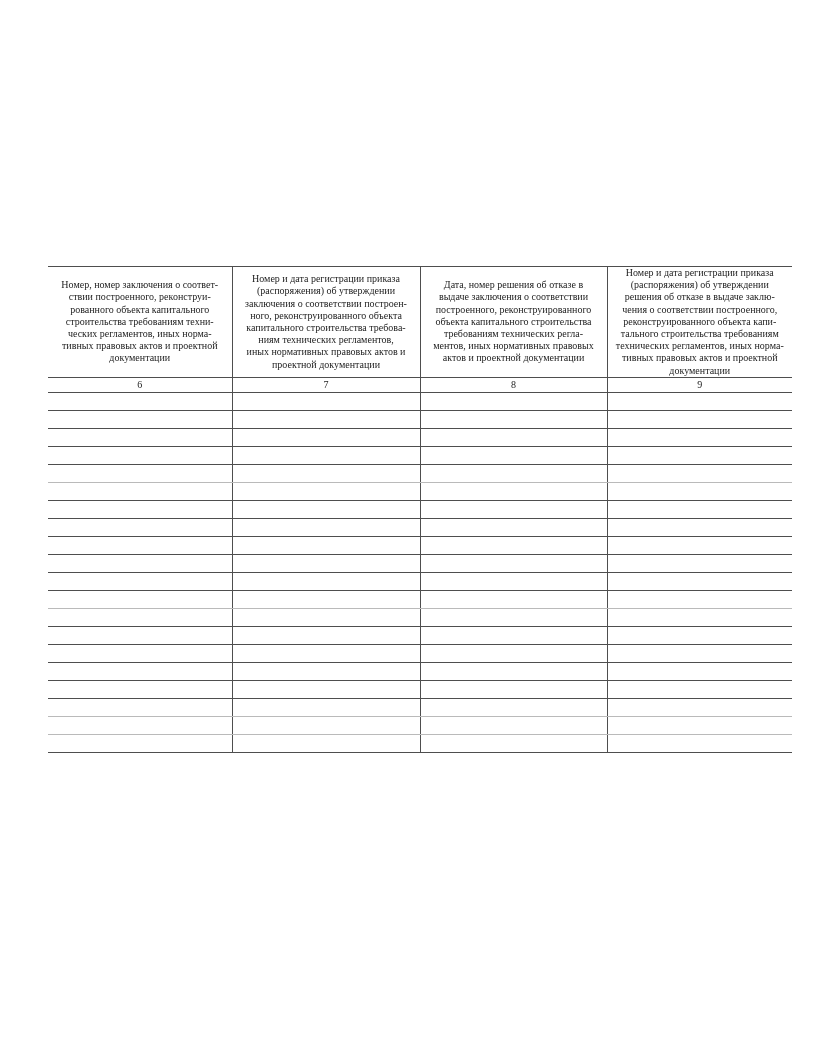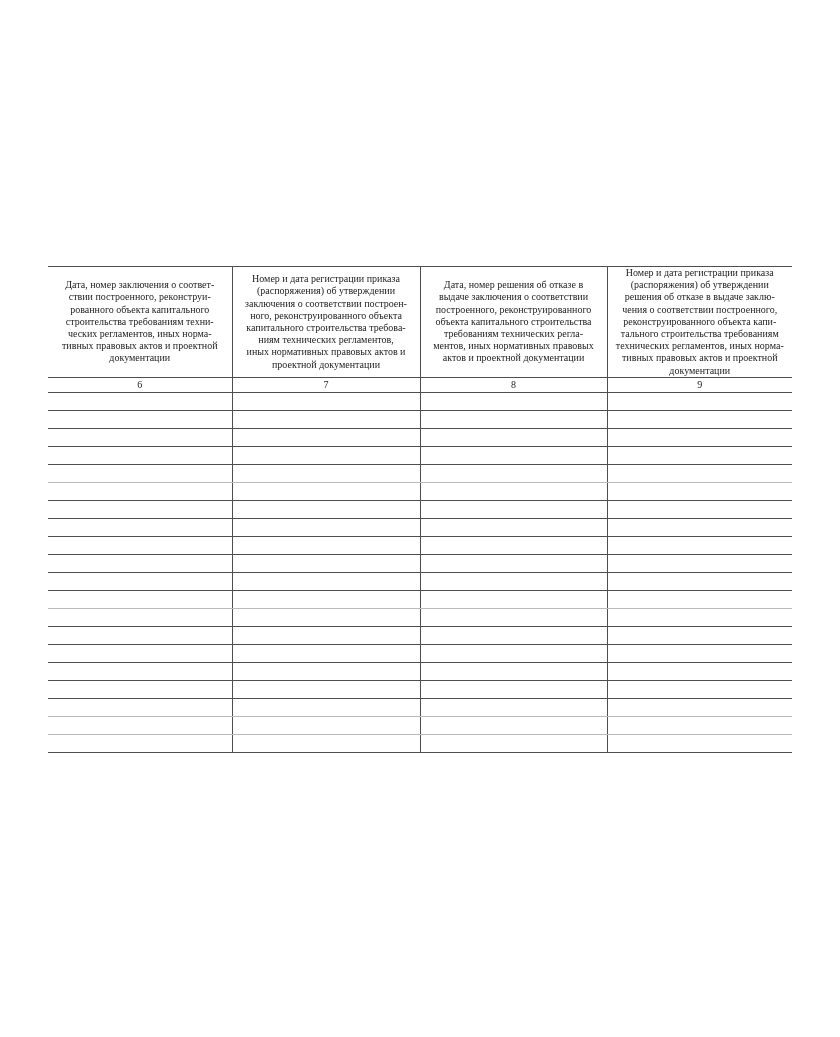--- a/index.html
+++ b/index.html
@@ -63,21 +63,21 @@
 <div class="page">
   <table class="journal">
     <colgroup>
       <col class="c1">
         <col class="c2">
         <col class="c3">
         <col class="c4">
     </colgroup>
     <thead>
       <tr>
-        <td class="hdr">Дата, номер заключения о соответ-
+        <td class="hdr">Номер, номер заключения о соответ-
 ствии построенного, реконструи-
 рованного объекта капитального
 строительства требованиям техни-
 ческих регламентов, иных норма-
 тивных правовых актов и проектной
 документации</td>
         <td class="hdr">Номер и дата регистрации приказа
 (распоряжения) об утверждении
 заключения о соответствии построен-
 ного, реконструированного объекта

